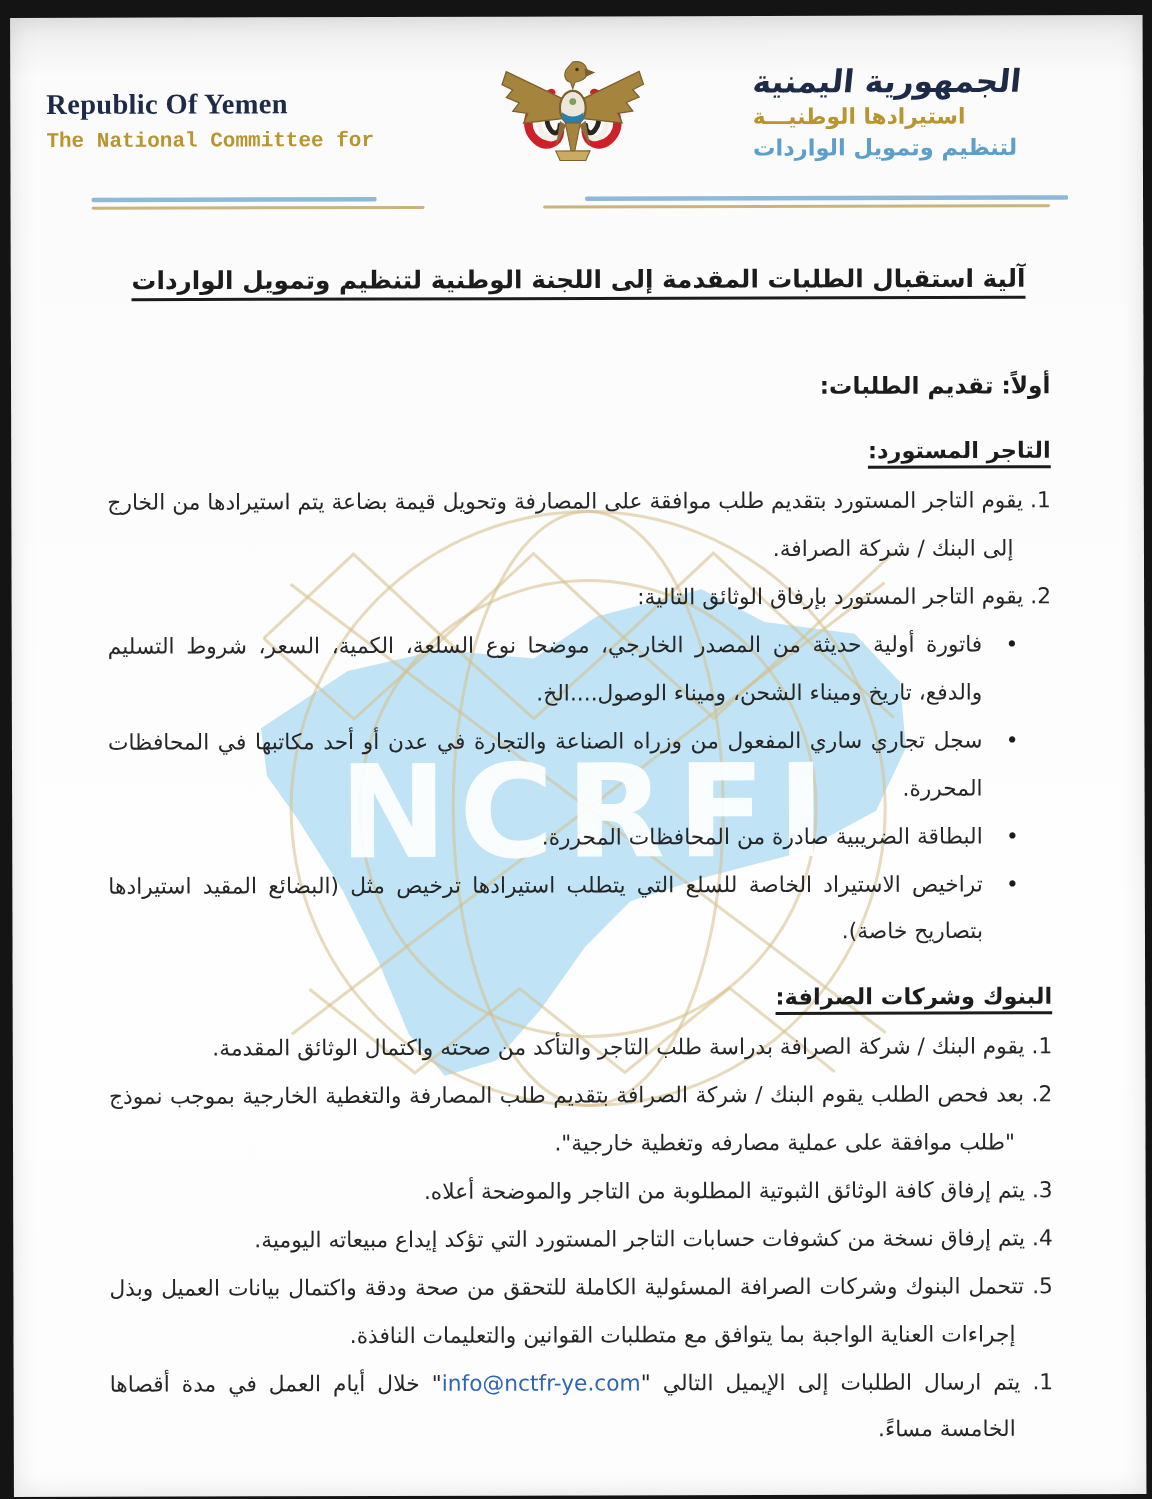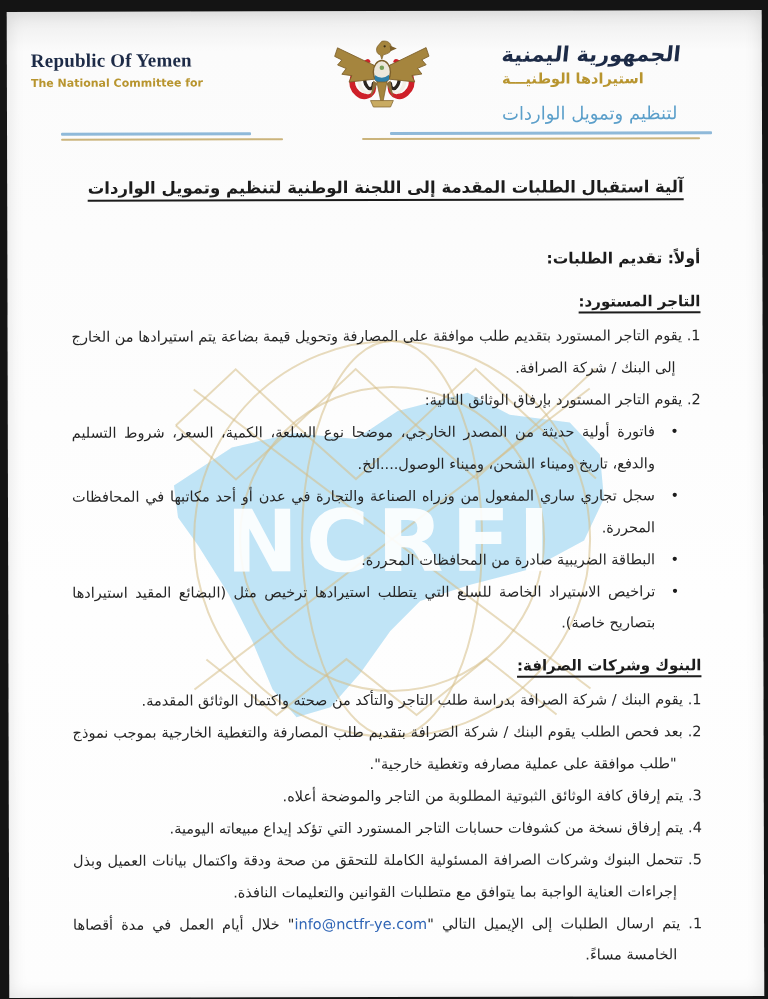--- a/index.html
+++ b/index.html
@@ -15,29 +15,29 @@
     background:linear-gradient(180deg,#ececec 0%,#fbfbfb 4%,#fefefe 60%,#fdfdfd 100%);
     box-shadow:inset 0 0 18px rgba(0,0,0,.12);
     transform:rotate(-0.15deg);
     overflow:hidden;
   }
   
   .letterhead{
     display:flex;justify-content:space-between;align-items:flex-start;
     padding:24px 30px 0 24px;
   }
-  .logo-en{margin-top:14px;width:230px;}
+  .logo-en{margin-top:24px;width:230px;}
   .en1{font-family:"Liberation Serif",serif;font-weight:bold;font-size:19px;color:#1d2b47;letter-spacing:.2px;}
-  .en2{font-weight:bold;font-size:11px;color:#b8952f;margin-top:5px;}
+  .en2{font-weight:bold;font-size:14px;color:#b8952f;margin-top:5px;font-family:Liberation Mono, monospace;}
   .en3{font-weight:bold;font-size:11.5px;color:#69a6ce;margin-top:2px;}
   .emblem{width:110px;text-align:center;margin-top:0;}
   .logo-ar{margin-top:8px;width:230px;text-align:left;direction:rtl;}
   .ar1{font-weight:bold;font-size:21px;color:#1d2b47;transform:skewX(-6deg);letter-spacing:1px;}
   .ar2{font-weight:bold;font-size:14.5px;color:#b8952f;margin-top:4px;}
-  .ar3{font-weight:normal;font-size:18px;color:#5b9fca;margin-top:16px;}
+  .ar3{font-weight:bold;font-size:15px;color:#5b9fca;margin-top:3px;}
   
   .sep-row{position:relative;height:16px;margin-top:8px;}
   .sep{position:absolute;border-radius:1px;}
   .sl-blue{left:54px;top:0;width:190px;height:3px;background:#8fb9d9;}
   .sl-gold{left:54px;top:6px;width:222px;height:2px;background:#cbb47c;}
   .sr-blue{right:50px;top:0;width:322px;height:3px;background:#8fb9d9;}
   .sr-gold{right:62px;top:6px;width:338px;height:2px;background:#cbb47c;}
   
   .watermark{position:absolute;left:138px;top:318px;width:492px;height:424px;z-index:0;pointer-events:none;}
   

